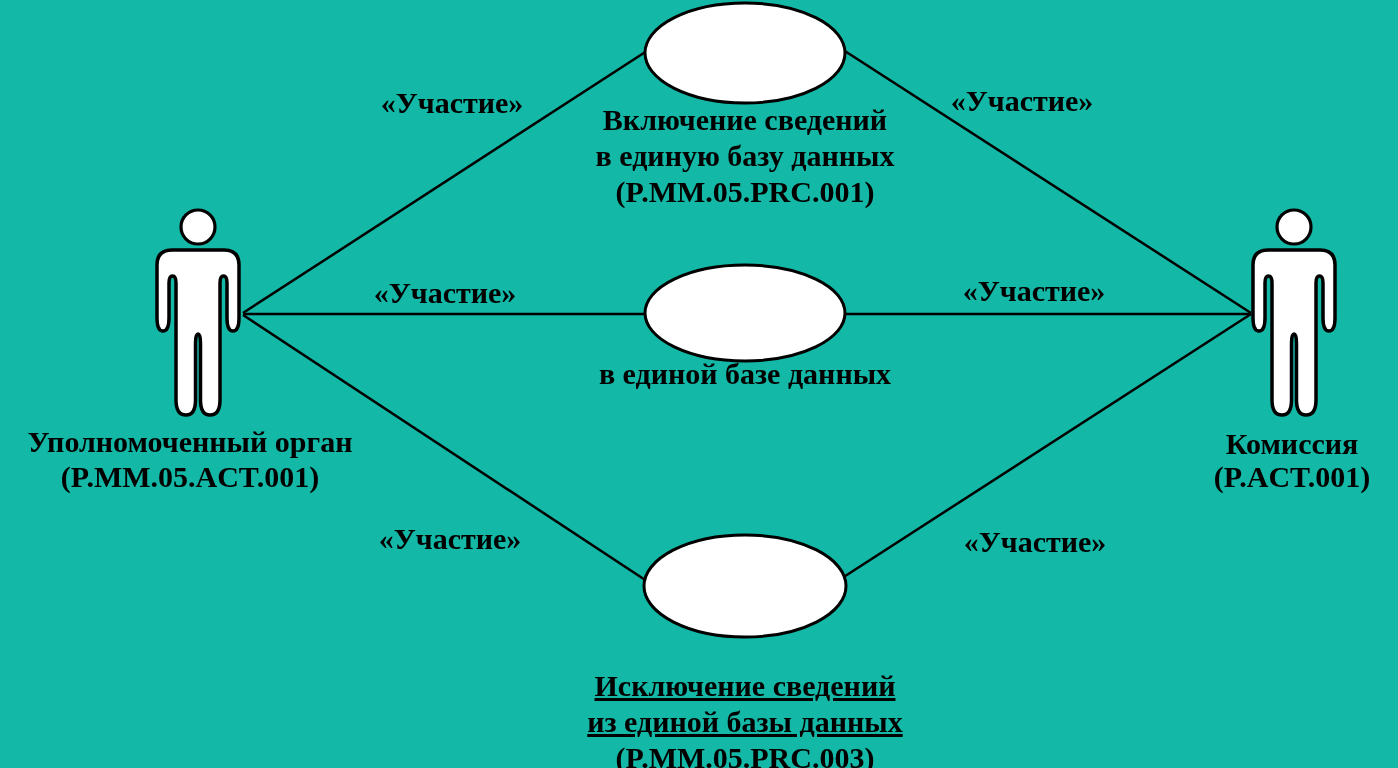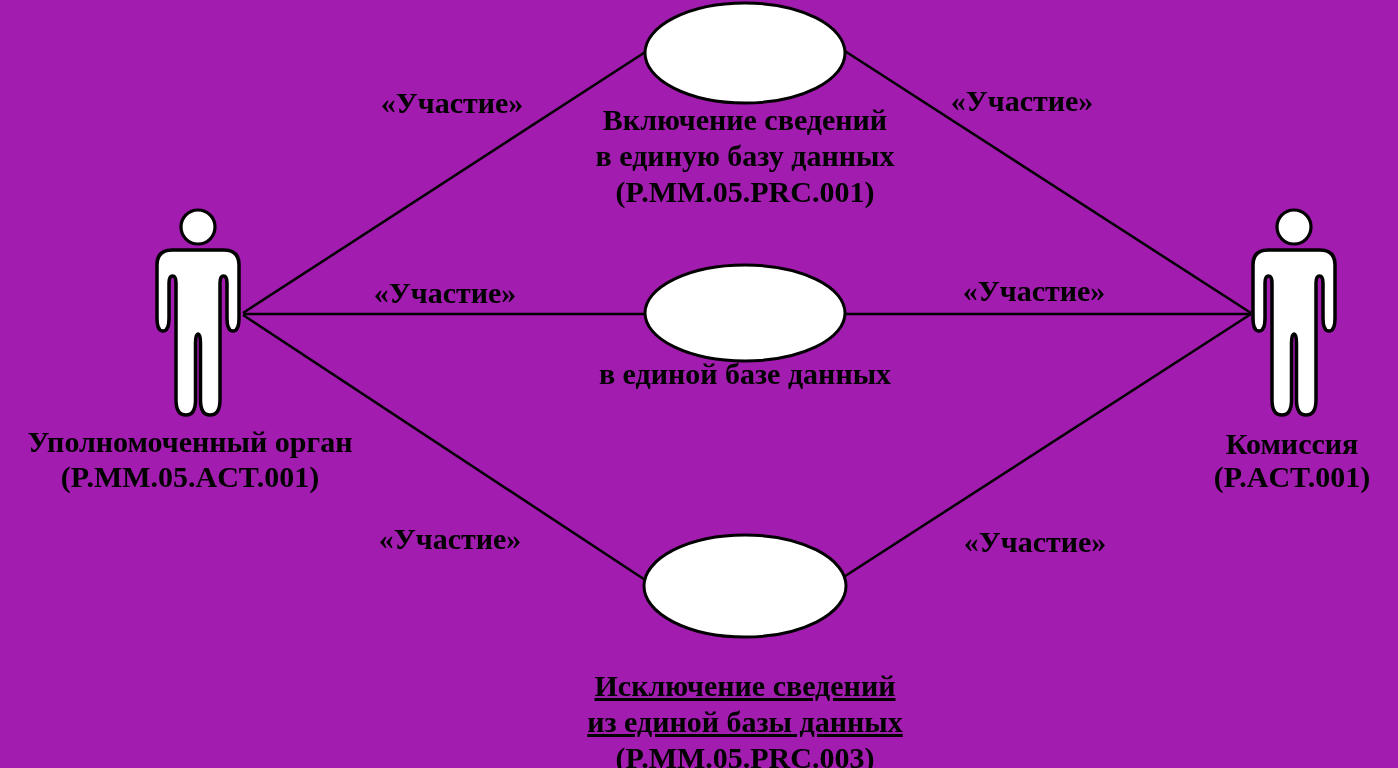--- a/index.html
+++ b/index.html
@@ -4,21 +4,21 @@
 <style>
   html, body {
     margin: 0;
     padding: 0;
     background: #ffffff;
   }
   .stage {
     position: relative;
     width: 1398px;
     height: 768px;
-    background: #a21caf;
+    background: #14b8a6;
     font-family: "Liberation Serif", "DejaVu Serif", serif;
     color: #000000;
     overflow: hidden;
   }
   .stage svg {
     position: absolute;
     left: 0;
     top: 0;
   }
   .label {

